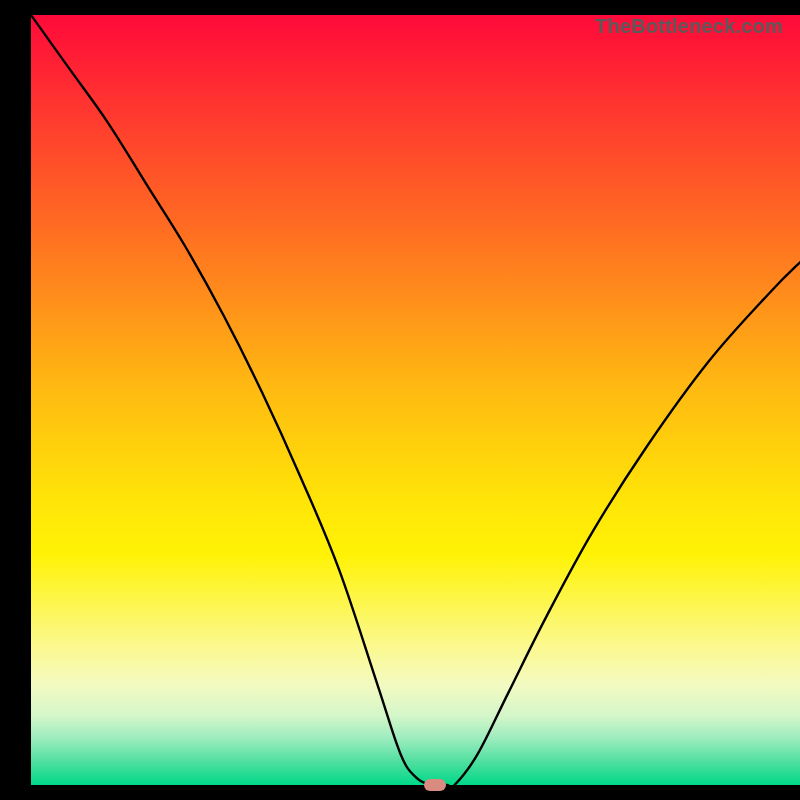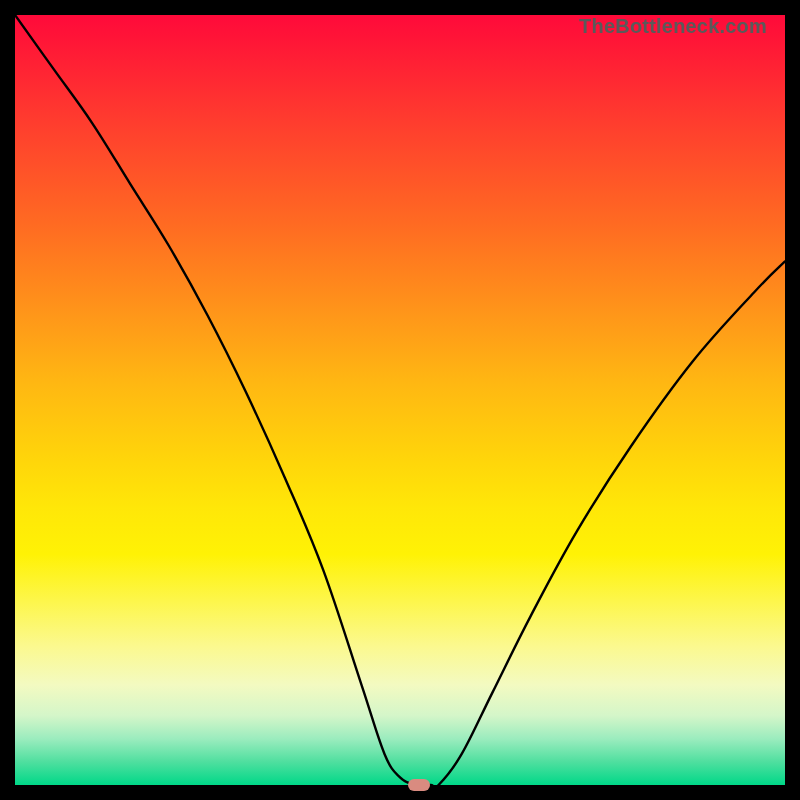--- a/index.html
+++ b/index.html
@@ -11,21 +11,21 @@
     overflow: hidden;
   }
   .chart-wrap {
     position: relative;
     width: 800px;
     height: 800px;
     background: #000;
   }
   .plot-area {
     position: absolute;
-    left: 15px;
+    left: 31px;
     top: 15px;
     width: 770px;
     height: 770px;
     background: linear-gradient(
       to bottom,
       #ff0a3a 0%,
       #ff1836 4%,
       #ff3d2e 14%,
       #ff6a22 27%,
       #ff931a 38%,

